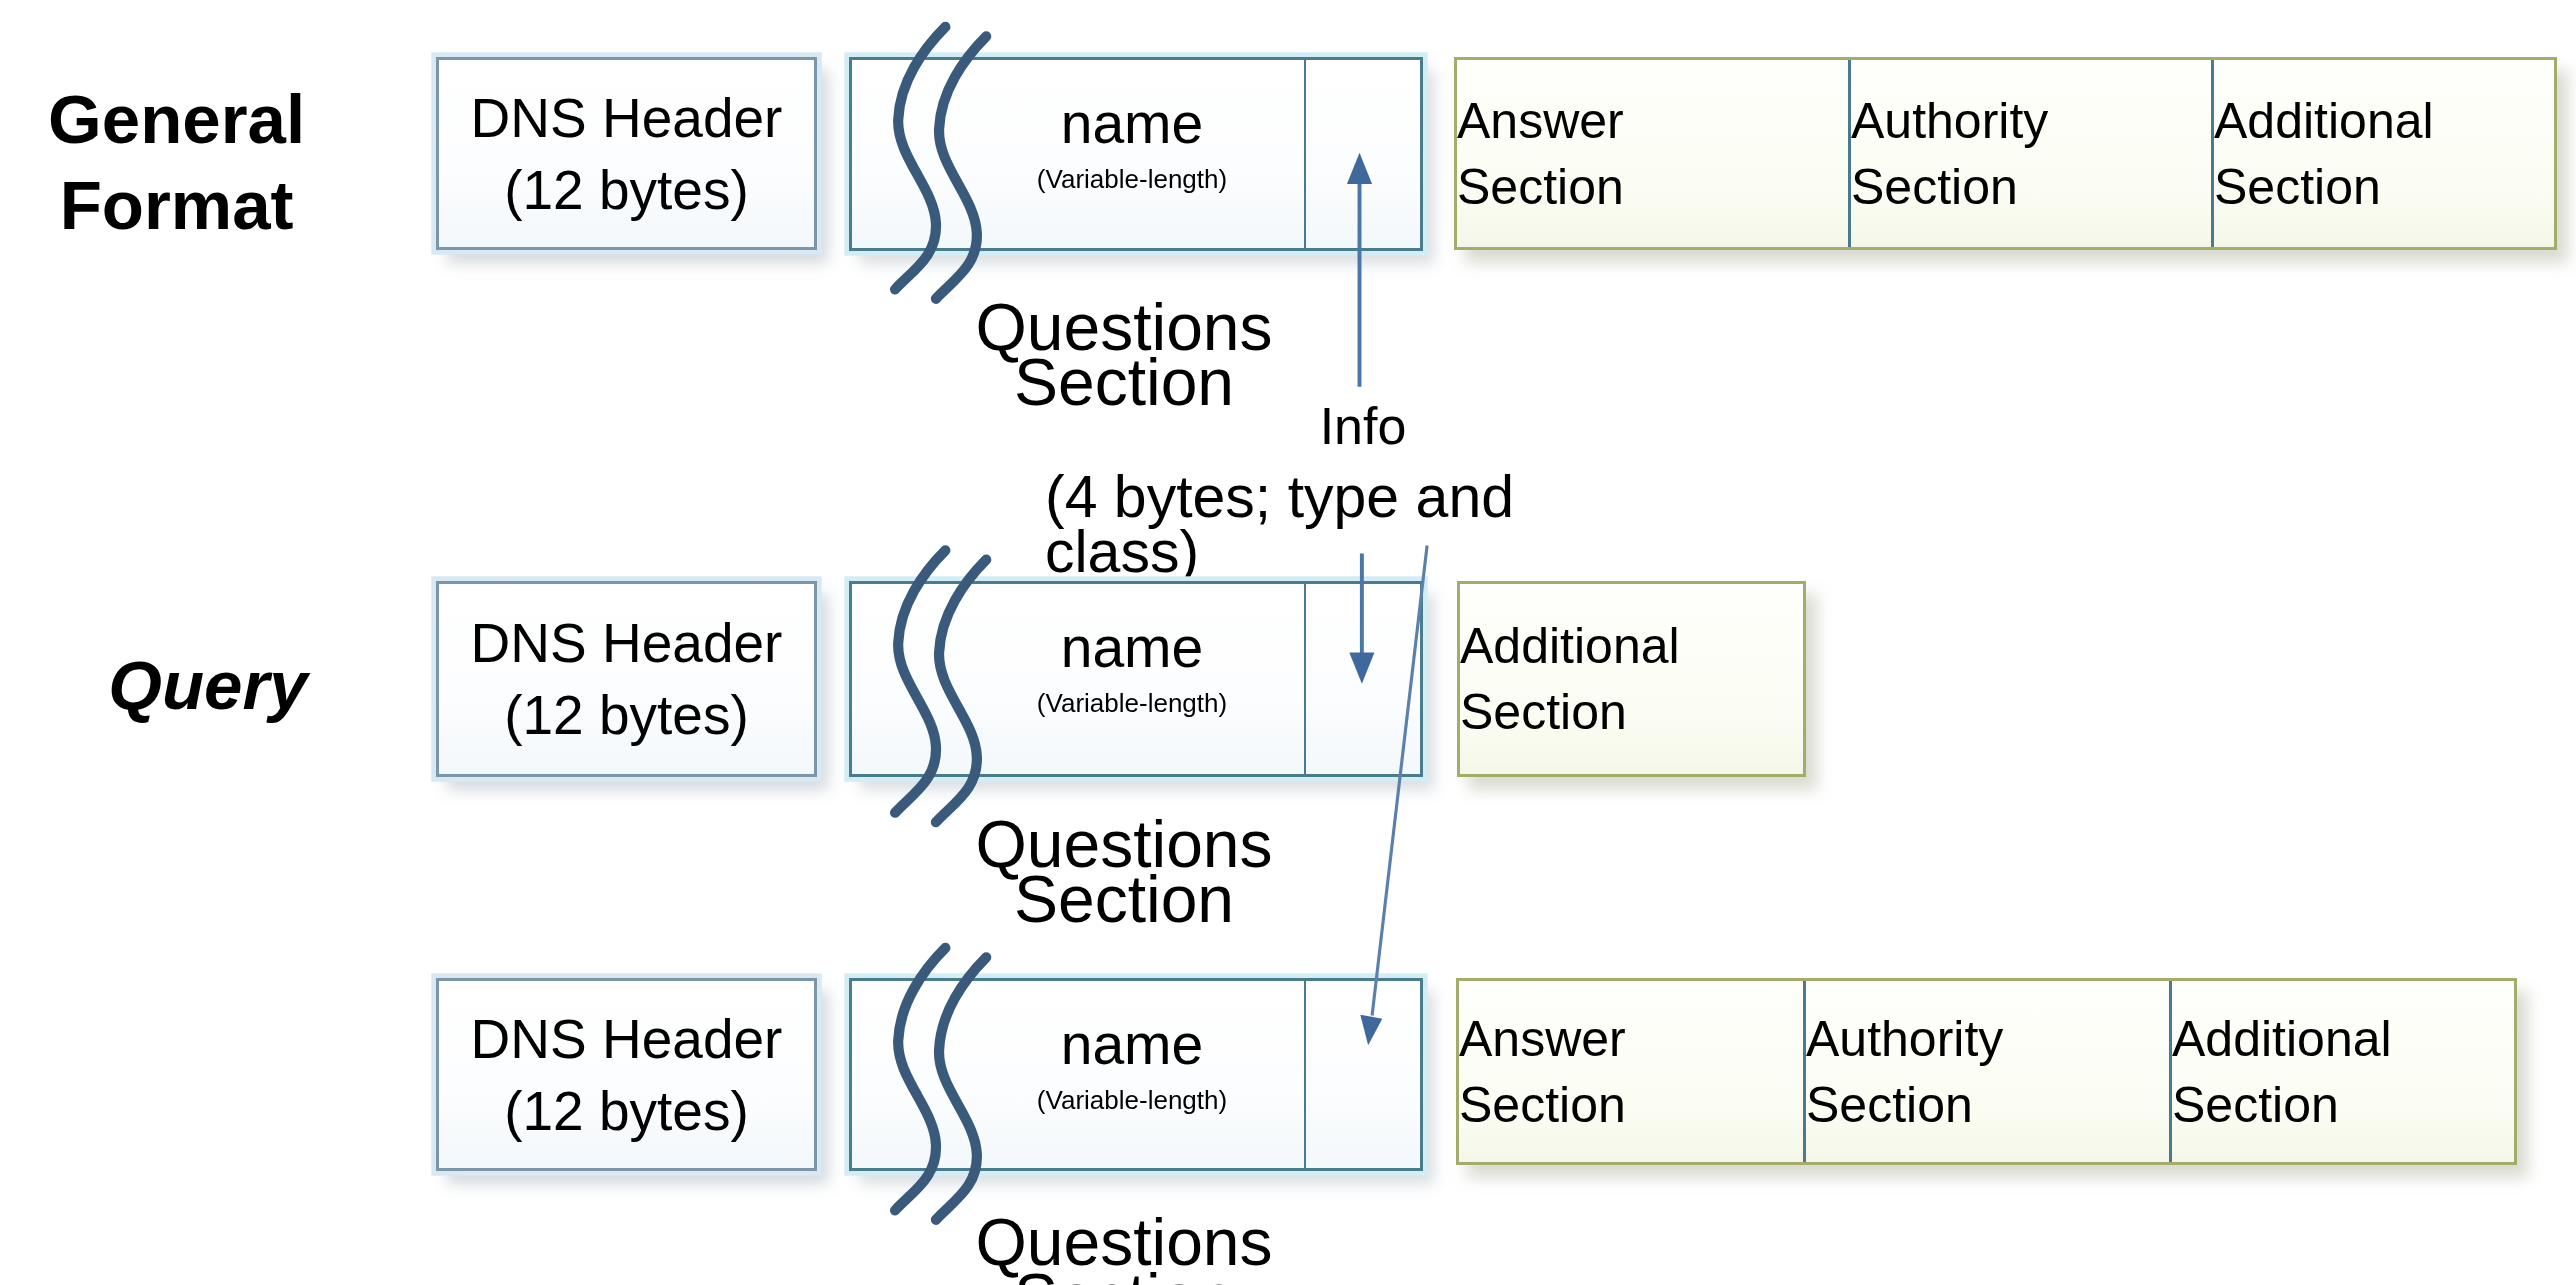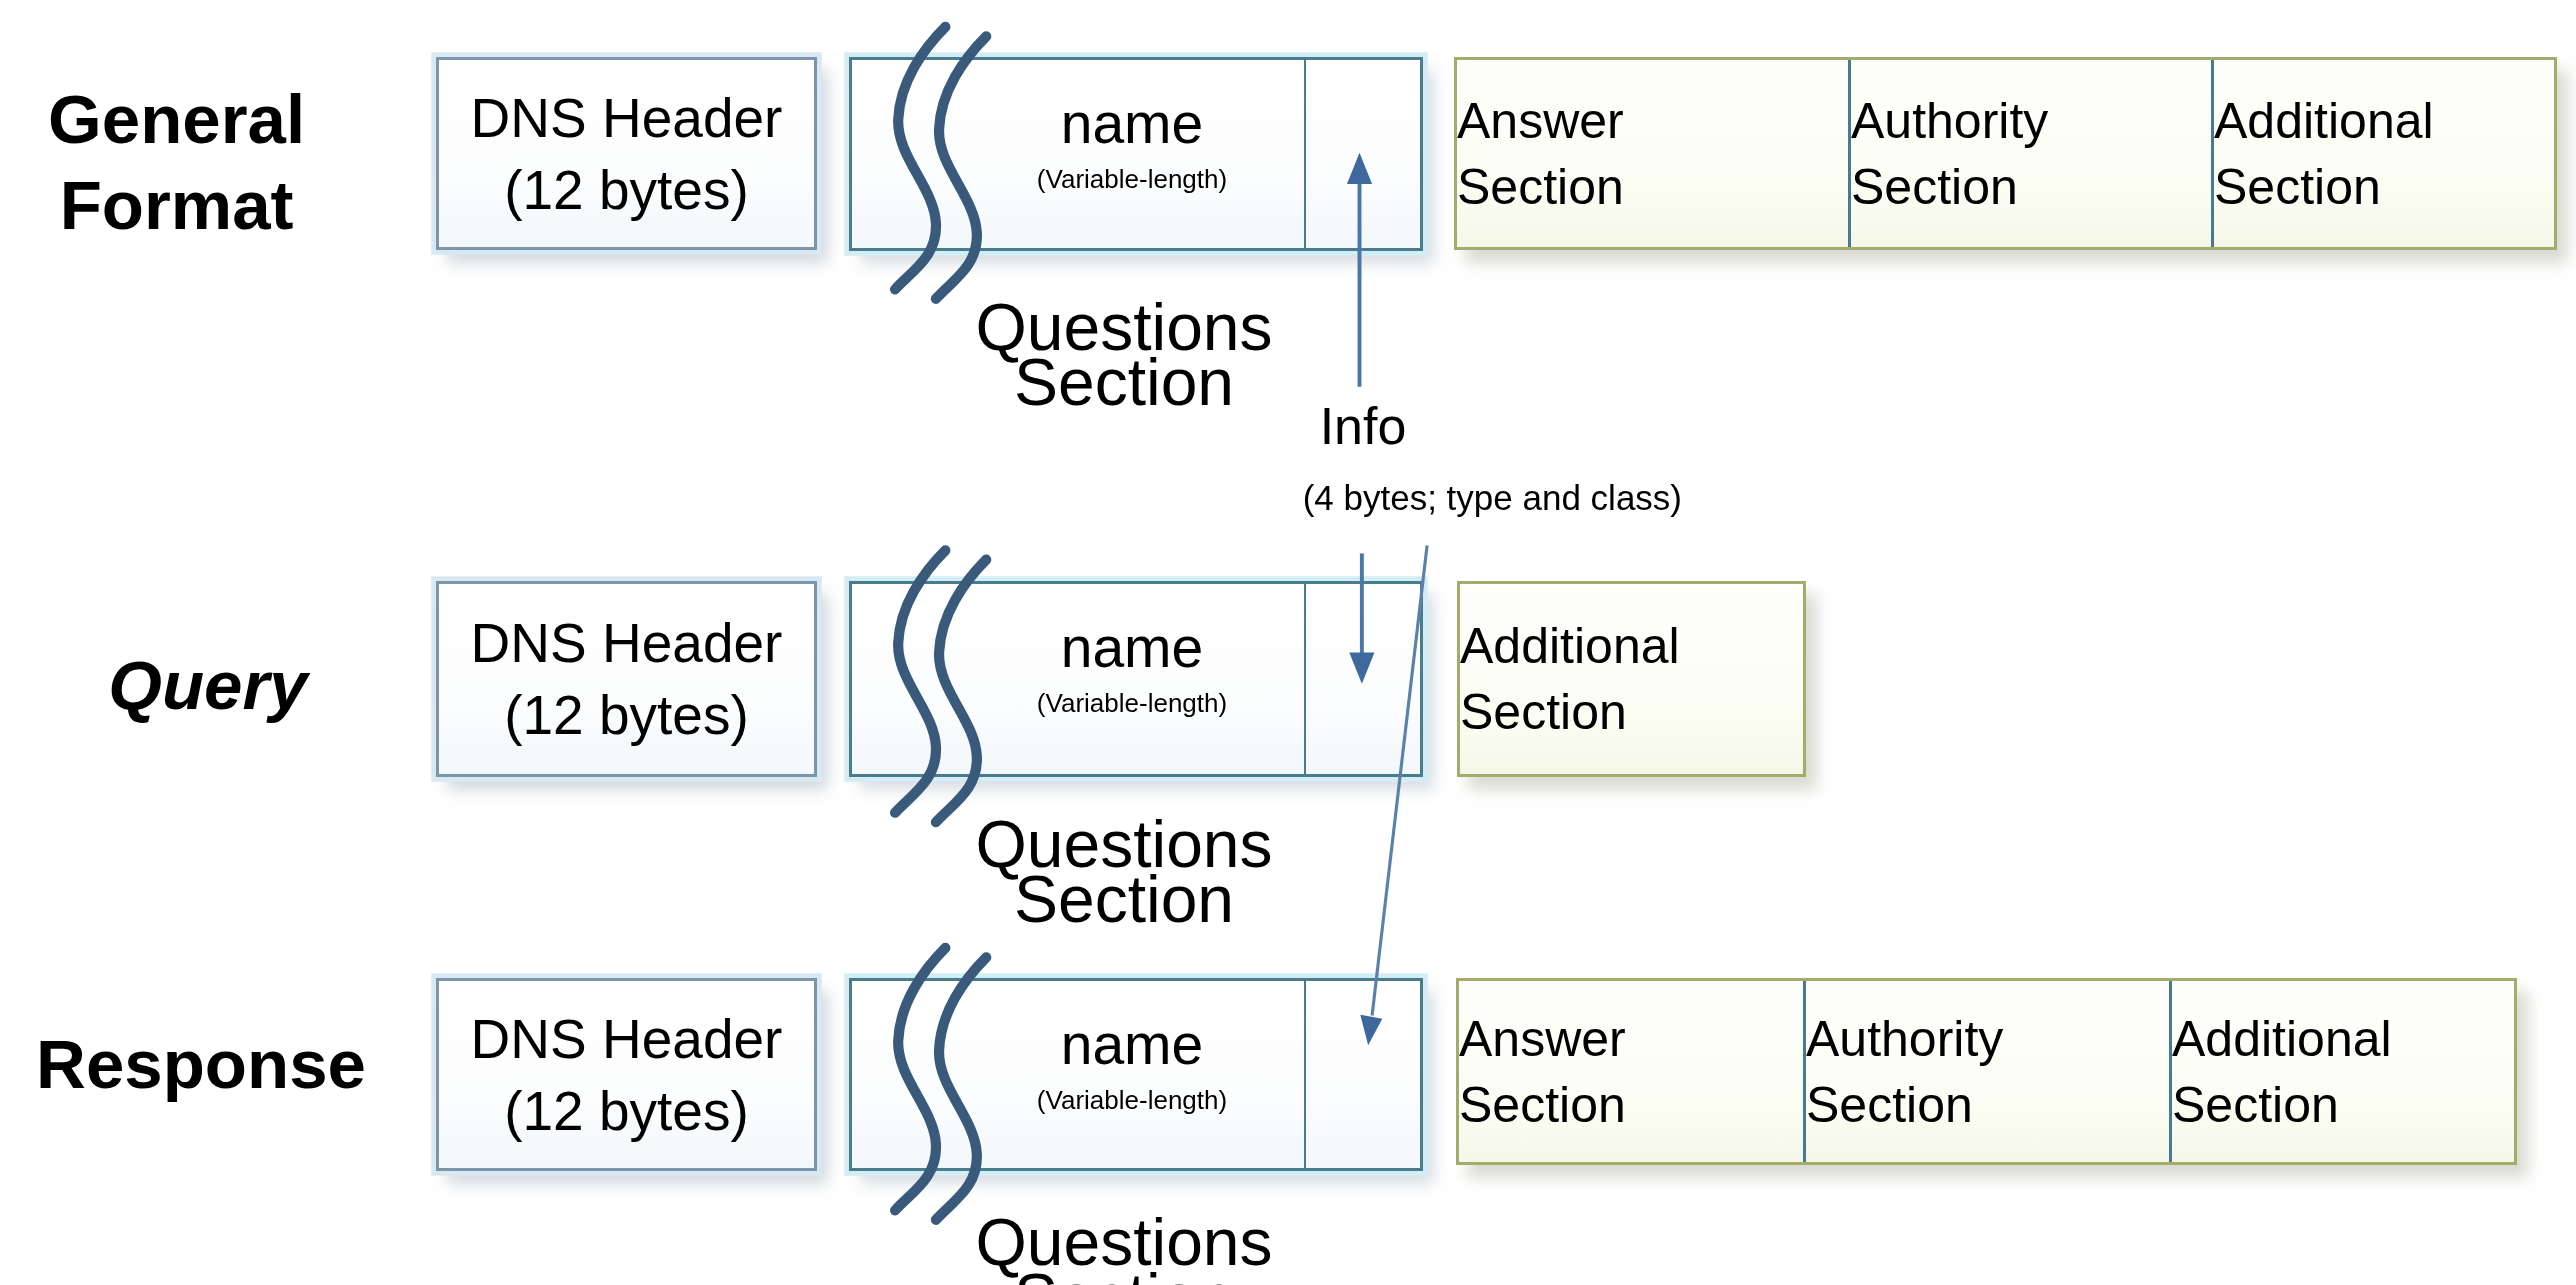--- a/index.html
+++ b/index.html
@@ -36,21 +36,21 @@
   .g-cell{
     box-sizing:border-box;display:flex;flex-direction:column;
     align-items:flex-start;justify-content:center;font-size:50px;line-height:66px;
   }
   .g-cell + .g-cell{border-left:3.1px solid #4a7a8e;}
   .row-label{
     position:absolute;font-weight:bold;font-size:69px;line-height:86px;text-align:center;
   }
   .caption{position:absolute;font-size:66px;line-height:55px;text-align:center;}
   .anno-title{position:absolute;font-size:52px;line-height:57px;text-align:center;}
-  .anno-detail{position:absolute;font-size:35px;line-height:55px;text-align:right;}
+  .anno-detail{position:absolute;font-size:59px;line-height:55px;text-align:left;}
 </style>
 </head>
 <body>
 
 <div class="canvas">
 
   <div class="row-label" style="left:23.6px;top:77px;width:306px;">
     <div>General</div>
     <div>Format</div>
   </div>
@@ -109,23 +109,20 @@
 
   <div class="box green-box" style="left:1457px;top:581px;width:349px;height:196px;">
     <div class="g-cell" style="width:343px;">
       <div>Additional</div>
       <div>Section</div>
     </div>
   </div>
 
   <div class="caption" style="left:896px;top:817px;width:456px;">Questions Section</div>
 
-  <div class="row-label" style="left:22px;top:1022px;width:358px;">
-    <div>Response</div>
-  </div>
 
   <div class="box dns-box" style="left:436px;top:978px;width:381px;height:193px;">
     <div>DNS Header</div>
     <div>(12 bytes)</div>
   </div>
 
   <div class="box q-box" style="left:849px;top:978px;width:574px;height:193px;">
     <div class="q-text">
       <div class="q-name">name</div>
       <div class="q-sub">(Variable-length)</div>

